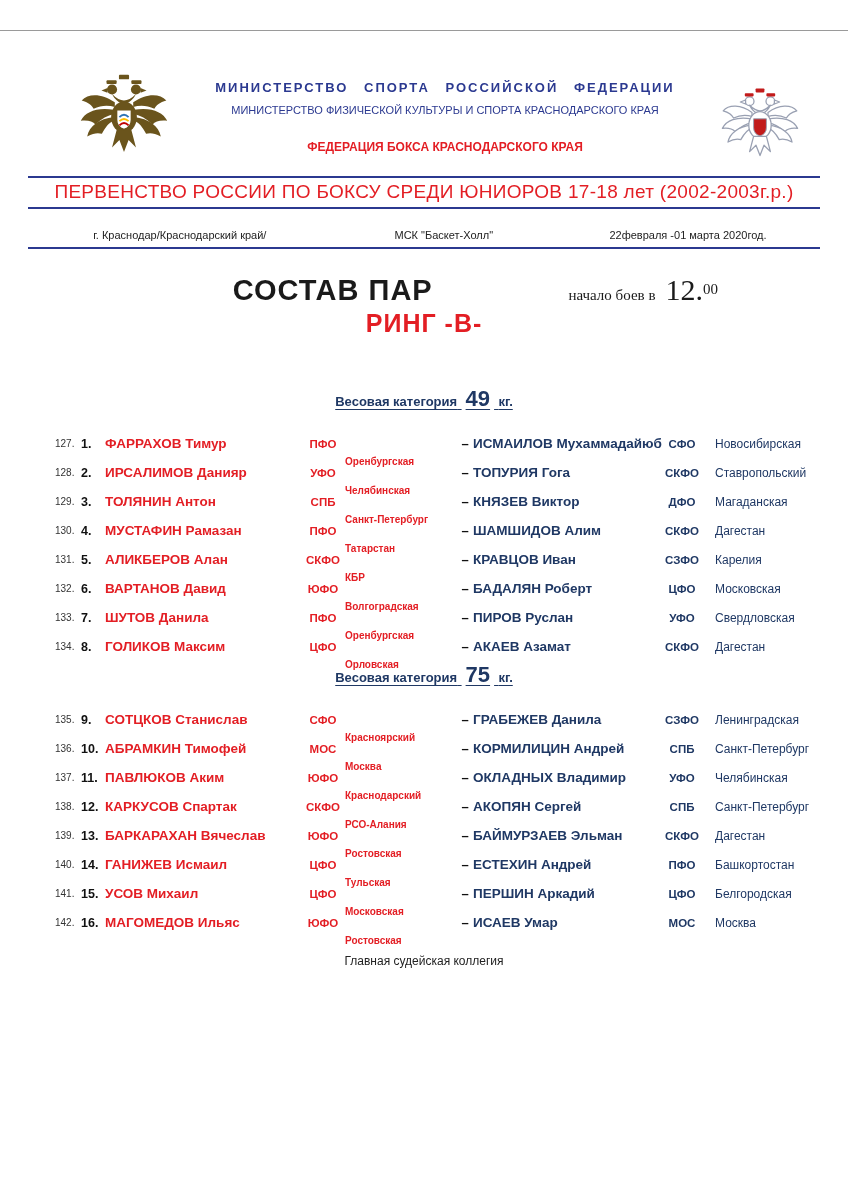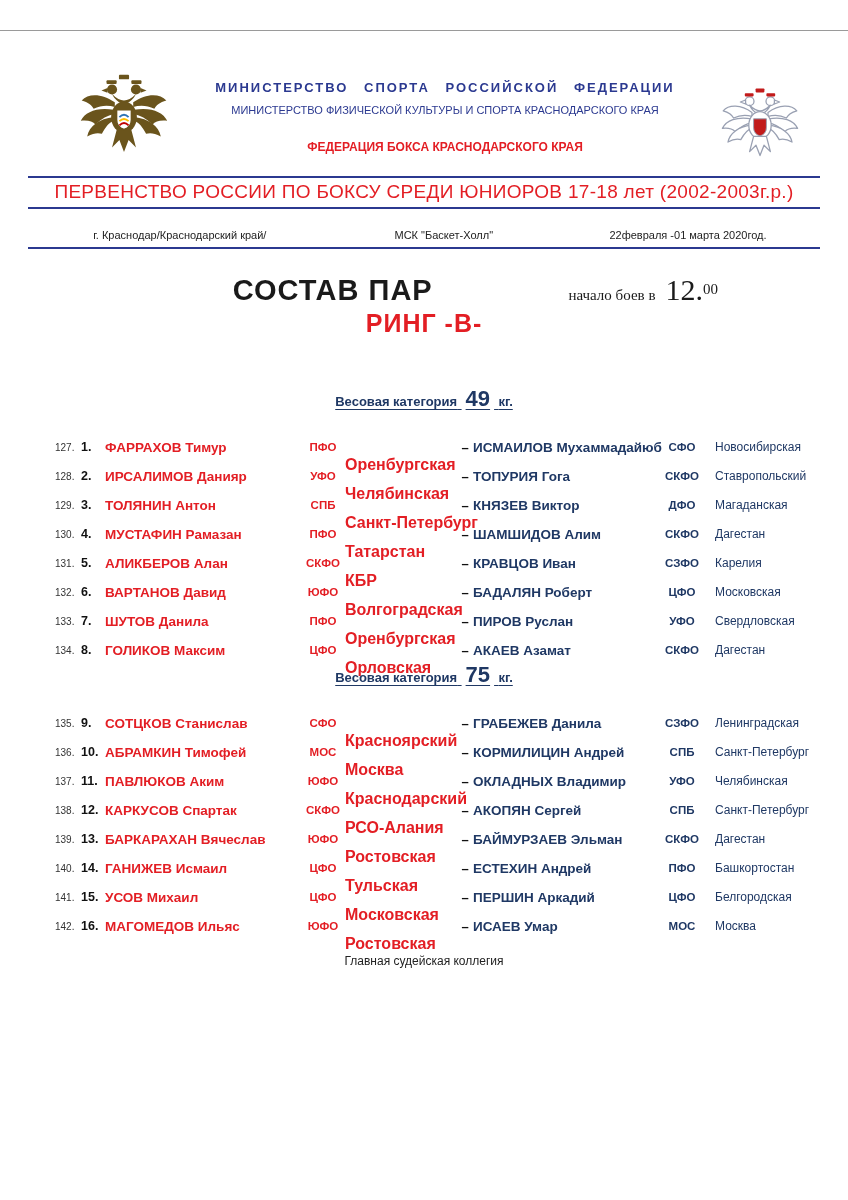--- a/index.html
+++ b/index.html
@@ -49,21 +49,21 @@
   .category-header .underlined{text-decoration:underline;text-underline-offset:3px;}
   .cat-prefix,.cat-suffix{font-size:13px;font-weight:bold;}
   .cat-weight{font-size:22px;font-weight:bold;margin:0 4px;}
 
   .bout-rows{padding-left:55px;}
   .bout-row{display:grid;grid-template-columns:26px 24px 196px 44px 112px 16px 184px 50px 1fr;align-items:center;height:29px;}
   .bout-code{font-size:10px;color:#333;}
   .bout-num{font-size:12.5px;font-weight:bold;color:#111;}
   .red-name{font-size:13.5px;font-weight:bold;color:var(--red);white-space:nowrap;}
   .red-fed{font-size:11.5px;font-weight:bold;color:var(--red);text-align:center;}
-  .red-region{font-size:16px;font-weight:bold;color:var(--red);white-space:nowrap;margin-top:36px;}
+  .red-region{font-size:10px;font-weight:bold;color:var(--red);white-space:nowrap;margin-top:36px;}
   .vs-dash{font-size:13px;font-weight:bold;color:#111;text-align:center;}
   .blue-name{font-size:13.5px;font-weight:bold;color:var(--dark-blue);white-space:nowrap;}
   .blue-fed{font-size:11.5px;font-weight:bold;color:var(--dark-blue);text-align:center;}
   .blue-region{font-size:12px;color:var(--dark-blue);white-space:nowrap;padding-left:8px;}
 
   .doc-footer{text-align:center;font-size:12px;color:#222;margin-top:26px;}
 </style>
 </head>
 <body>
 

